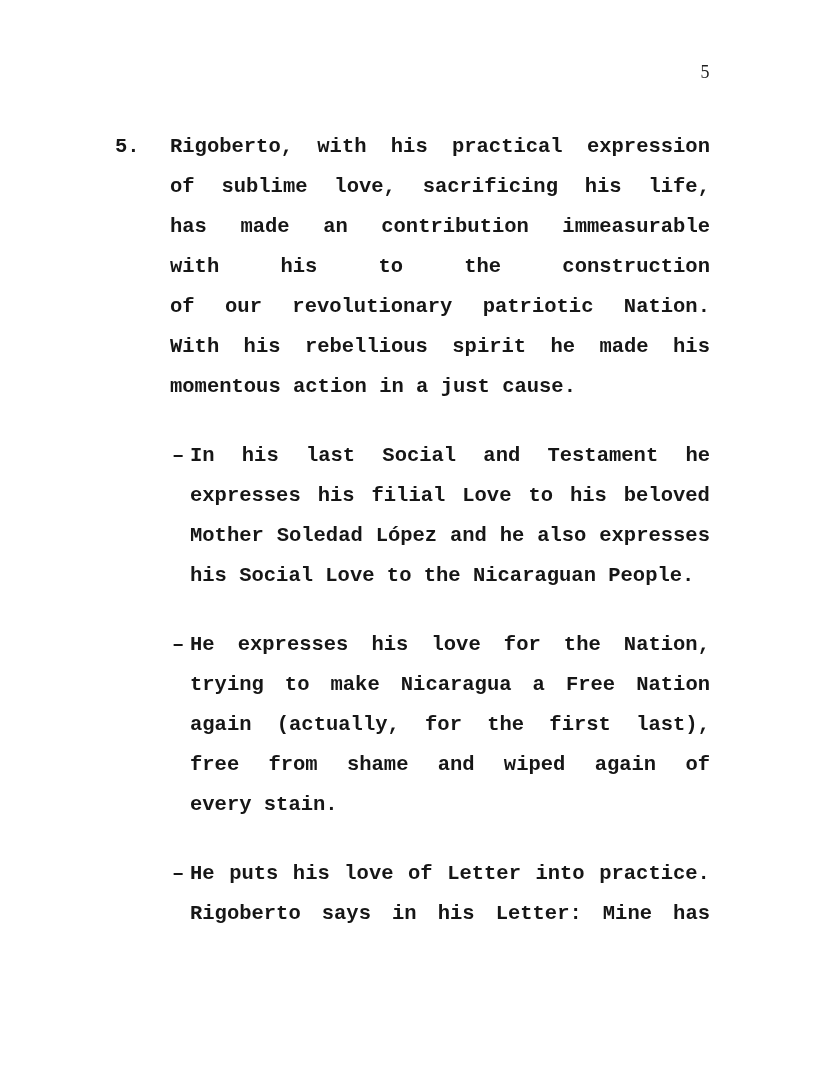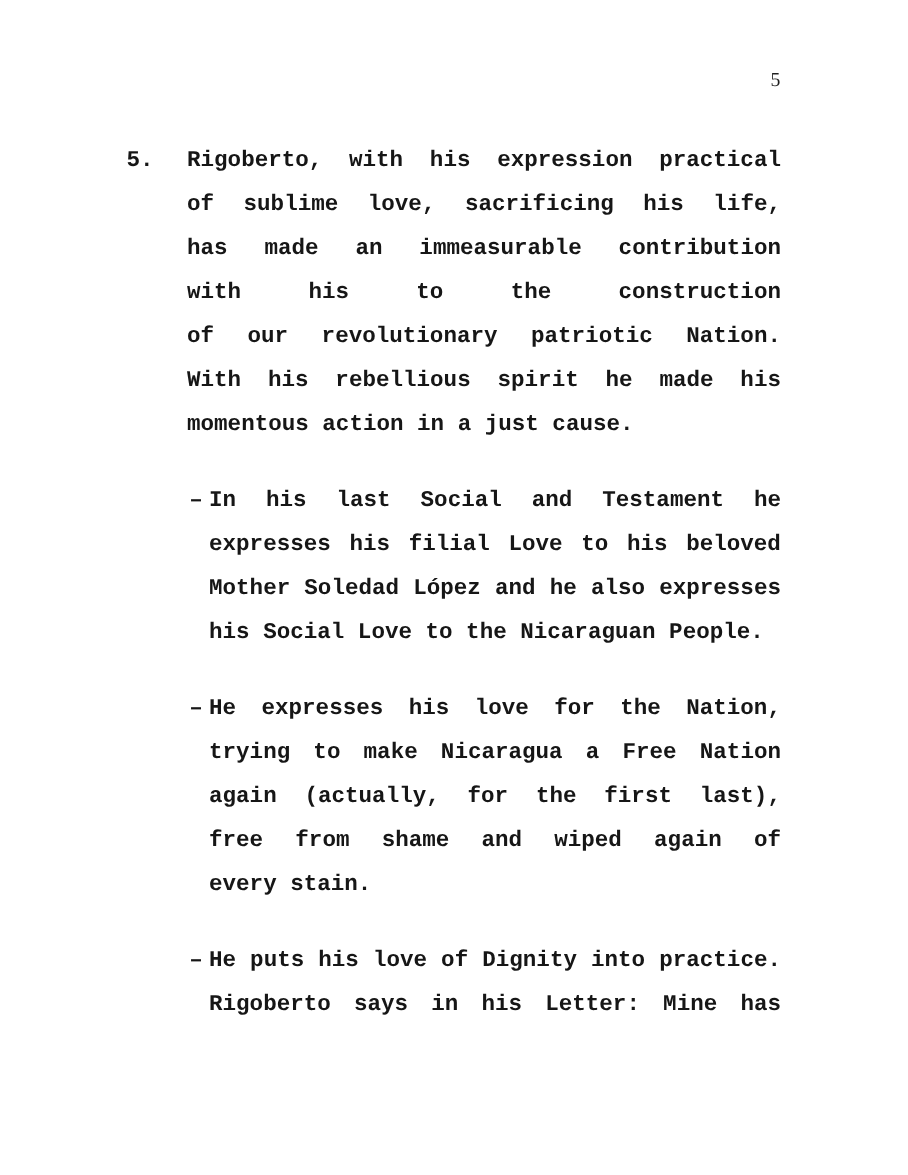--- a/index.html
+++ b/index.html
@@ -61,23 +61,23 @@
 </style>
 </head>
 <body>
 
 <div class="page">
   <div class="page-number">5</div>
   <div class="content">
       <div class="block numbered">
         <span class="marker">5.</span>
         <div class="lines">
-          <div class="line justify"><span class="word">Rigoberto,</span><span class="word">with</span><span class="word">his</span><span class="word">expression</span><span class="word">practical</span></div>
+          <div class="line justify"><span class="word">Rigoberto,</span><span class="word">with</span><span class="word">his</span><span class="word">practical</span><span class="word">expression</span></div>
           <div class="line justify"><span class="word">of</span><span class="word">sublime</span><span class="word">love,</span><span class="word">sacrificing</span><span class="word">his</span><span class="word">life,</span></div>
-          <div class="line justify"><span class="word">has</span><span class="word">made</span><span class="word">an</span><span class="word">immeasurable</span><span class="word">contribution</span></div>
+          <div class="line justify"><span class="word">has</span><span class="word">made</span><span class="word">an</span><span class="word">contribution</span><span class="word">immeasurable</span></div>
           <div class="line justify"><span class="word">with</span><span class="word">his</span><span class="word">to</span><span class="word">the</span><span class="word">construction</span></div>
           <div class="line justify"><span class="word">of</span><span class="word">our</span><span class="word">revolutionary</span><span class="word">patriotic</span><span class="word">Nation.</span></div>
           <div class="line justify"><span class="word">With</span><span class="word">his</span><span class="word">rebellious</span><span class="word">spirit</span><span class="word">he</span><span class="word">made</span><span class="word">his</span></div>
           <div class="line">momentous action in a just cause.</div>
         </div>
       </div>
       <div class="block bullet">
         <span class="marker">–</span>
         <div class="lines">
           <div class="line justify"><span class="word">In</span><span class="word">his</span><span class="word">last</span><span class="word">Social</span><span class="word">and</span><span class="word">Testament</span><span class="word">he</span></div>
@@ -92,18 +92,18 @@
           <div class="line justify"><span class="word">He</span><span class="word">expresses</span><span class="word">his</span><span class="word">love</span><span class="word">for</span><span class="word">the</span><span class="word">Nation,</span></div>
           <div class="line justify"><span class="word">trying</span><span class="word">to</span><span class="word">make</span><span class="word">Nicaragua</span><span class="word">a</span><span class="word">Free</span><span class="word">Nation</span></div>
           <div class="line justify"><span class="word">again</span><span class="word">(actually,</span><span class="word">for</span><span class="word">the</span><span class="word">first</span><span class="word">last),</span></div>
           <div class="line justify"><span class="word">free</span><span class="word">from</span><span class="word">shame</span><span class="word">and</span><span class="word">wiped</span><span class="word">again</span><span class="word">of</span></div>
           <div class="line">every stain.</div>
         </div>
       </div>
       <div class="block bullet">
         <span class="marker">–</span>
         <div class="lines">
-          <div class="line justify"><span class="word">He</span><span class="word">puts</span><span class="word">his</span><span class="word">love</span><span class="word">of</span><span class="word">Dignity</span><span class="word">into</span><span class="word">practice.</span></div>
+          <div class="line justify"><span class="word">He</span><span class="word">puts</span><span class="word">his</span><span class="word">love</span><span class="word">of</span><span class="word">Letter</span><span class="word">into</span><span class="word">practice.</span></div>
           <div class="line justify"><span class="word">Rigoberto</span><span class="word">says</span><span class="word">in</span><span class="word">his</span><span class="word">Letter:</span><span class="word">Mine</span><span class="word">has</span></div>
         </div>
       </div>
     </div>
 </div>
 
 </body></html>

